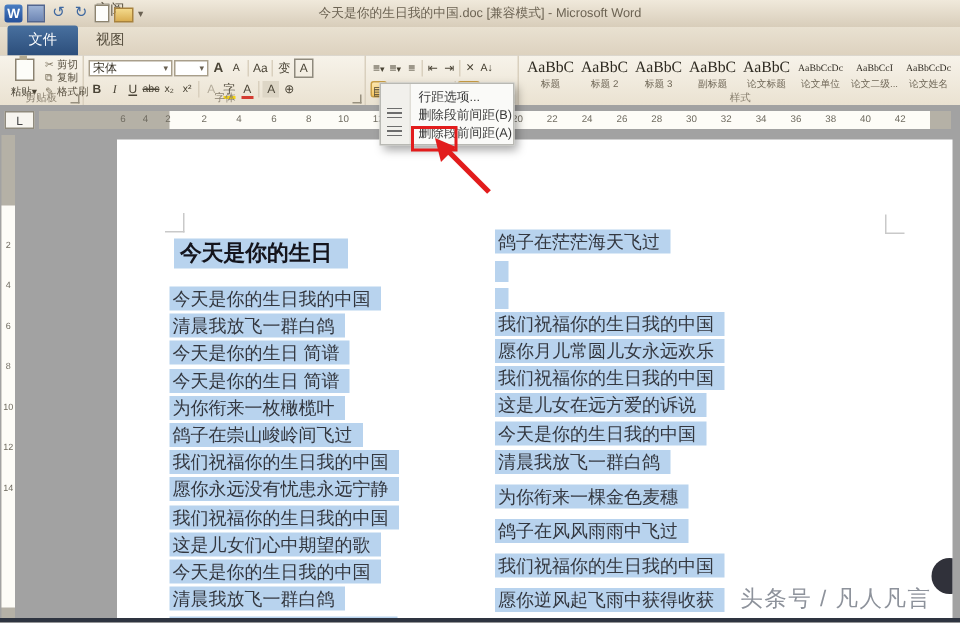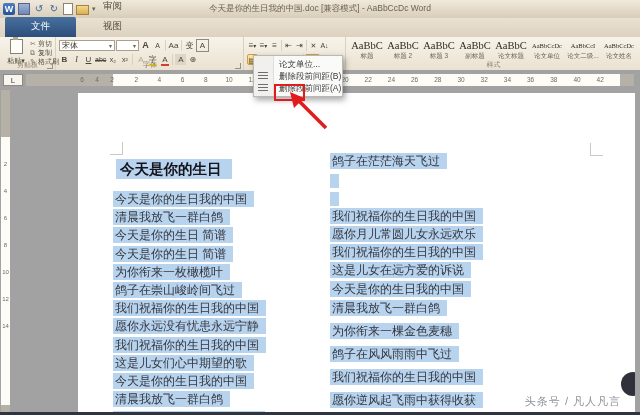--- a/index.html
+++ b/index.html
@@ -16,21 +16,21 @@
   .qglyph{color:#3f68a0;font-size:10px;}
   .qpage{width:8px;height:10px;background:#fdfdfb;border:1px solid #8d8470;margin-top:1px;}
   .qfolder{width:11px;height:8px;background:linear-gradient(#f3d98b,#daae52);border:1px solid #a8823c;margin-top:3px;}
   .qdrop{font-size:7px;color:#6a6152;}
   .wtitle{position:absolute;left:0;right:0;top:3px;text-align:center;font-size:8.5px;color:#6c6353;}
 
   
   .tabrow{position:absolute;top:18px;left:0;right:0;height:19px;
     background:linear-gradient(#e9e1d1,#ddd2bf);display:flex;align-items:flex-end;padding-left:5px;box-sizing:border-box;}
   .tab{font-size:9.5px;padding:3px 9px 4px;color:#564e3e;white-space:nowrap;}
-  .tab.file{background:linear-gradient(#48709f,#2c4e7b);color:#fff;border-radius:2px 2px 0 0;margin-right:18px;padding:3px 26px 4px;}
+  .tab.file{background:linear-gradient(#48709f,#2c4e7b);color:#fff;border-radius:2px 2px 0 0;margin-right:3px;padding:3px 14px 4px;}
 
   
   .ribbon{position:absolute;top:37px;left:0;right:0;height:33px;
     background:linear-gradient(#f7f3ea,#eae2d1);border-bottom:1px solid #c2b8a3;}
   .rgroup{position:absolute;top:0;height:33px;border-right:1px solid #d9d0be;box-sizing:border-box;}
   .glabel{position:absolute;bottom:0px;left:0;right:0;text-align:center;font-size:7px;color:#8a8170;}
   .launcher{position:absolute;bottom:1px;right:2px;width:5px;height:5px;
     border-right:1px solid #97907f;border-bottom:1px solid #97907f;}
   .rrow{position:absolute;left:2px;right:1px;display:flex;align-items:center;gap:1px;}
   .row1{top:2px;height:12px;} .row2{top:16px;height:12px;}
@@ -78,21 +78,21 @@
   .cmark.l{left:32px;top:49px;border-right:1px solid #c9c9c9;border-bottom:1px solid #c9c9c9;}
   .cmark.r{left:512px;top:50px;border-left:1px solid #c9c9c9;border-bottom:1px solid #c9c9c9;}
 
   .dline{position:absolute;font-size:12px;line-height:13px;color:#33373f;white-space:nowrap;}
   .dline .sel{background:#b8d3ee;padding:1px 7px 1px 2px;}
   .dline.titleline{font-size:14.5px;font-weight:bold;color:#14141c;}
   .dline.titleline .sel{padding:2px 10px 2px 4px;}
   .dline.empty .sel{display:inline-block;width:3px;height:12px;padding:1px 3px;}
   .sliver{position:absolute;background:#b8d3ee;}
 
-  .watermark{position:absolute;right:14px;bottom:3px;font-size:11px;color:#8d929b;letter-spacing:1px;white-space:nowrap;}
+  .watermark{position:absolute;right:14px;bottom:3px;font-size:15px;color:#8d929b;letter-spacing:1px;white-space:nowrap;}
   .logocircle{position:absolute;right:-10px;bottom:16px;width:24px;height:24px;border-radius:50%;background:#30313a;}
 
   .bottombar{position:absolute;left:0;right:0;bottom:0;height:3px;background:#2e3440;}
 
   
   .lsmenu{position:absolute;left:253px;top:55px;width:90px;background:#fafaf8;
     border:1px solid #b9b9b4;box-shadow:2px 3px 6px rgba(0,0,0,.35);z-index:40;padding:2px 0;box-sizing:border-box;}
   .lsgutter{position:absolute;left:0;top:0;bottom:0;width:19px;background:#f1f0ec;border-right:1px solid #e0ded7;}
   .lsitem{position:relative;height:12px;line-height:12px;font-size:8.5px;color:#3b3b3b;padding-left:25px;white-space:nowrap;z-index:1;}
   .lsicon{position:absolute;left:4px;top:2px;width:10px;height:8px;
@@ -108,21 +108,21 @@
   <div class="titlebar">
     <div class="qat">
       <span class="qicon wlogo">W</span>
       <span class="qicon savei"></span>
       <span class="qicon qglyph">↺</span>
       <span class="qicon qglyph">↻</span>
       <span class="qicon qpage"></span>
       <span class="qicon qfolder"></span>
       <span class="qdrop">▾</span>
     </div>
-    <div class="wtitle">今天是你的生日我的中国.doc [兼容模式] - AaBbCcDc Word</div>
+    <div class="wtitle">今天是你的生日我的中国.doc [兼容模式] - Microsoft Word</div>
   </div>
 
   <div class="tabrow">
     <div class="tab file">文件</div>
     <span id="tabs-host">
         <div class="tab">审阅</div>
         <div class="tab">视图</div>
       </span>
   </div>
 
@@ -267,21 +267,21 @@
       <span id="col-right"><div class="dline" style="left:252px;top:62px;"><span class="sel">鸽子在茫茫海天飞过</span></div><div class="dline empty" style="left:252px;top:81px;"><span class="sel"></span></div><div class="dline empty" style="left:252px;top:99px;"><span class="sel"></span></div><div class="dline" style="left:252px;top:117px;"><span class="sel">我们祝福你的生日我的中国</span></div><div class="dline" style="left:252px;top:135px;"><span class="sel">愿你月儿常圆儿女永远欢乐</span></div><div class="dline" style="left:252px;top:153px;"><span class="sel">我们祝福你的生日我的中国</span></div><div class="dline" style="left:252px;top:171px;"><span class="sel">这是儿女在远方爱的诉说</span></div><div class="dline" style="left:252px;top:190px;"><span class="sel">今天是你的生日我的中国</span></div><div class="dline" style="left:252px;top:209px;"><span class="sel">清晨我放飞一群白鸽</span></div><div class="dline" style="left:252px;top:232px;"><span class="sel">为你衔来一棵金色麦穗</span></div><div class="dline" style="left:252px;top:255px;"><span class="sel">鸽子在风风雨雨中飞过</span></div><div class="dline" style="left:252px;top:278px;"><span class="sel">我们祝福你的生日我的中国</span></div><div class="dline" style="left:252px;top:301px;"><span class="sel">愿你逆风起飞雨中获得收获</span></div></span>
       <div class="sliver" style="left:35px;top:318px;width:152px;height:5px;"></div>
 
       <div class="watermark">头条号 / 凡人凡言</div>
       <div class="logocircle"></div>
     </div>
   </div>
 
   <div class="lsmenu">
     <div class="lsgutter"></div>
-    <div class="lsitem">论文单位...</div>
+    <div class="lsitem">行距选项...</div>
     <div class="lsitem">
       <span class="lsicon"></span>
       <span>删除段前间距(B)</span>
     </div>
     <div class="lsitem">
       <span class="lsicon"></span>
       <span>删除段前间距(A)</span>
     </div>
     <div class="redbox"></div>
   </div>

